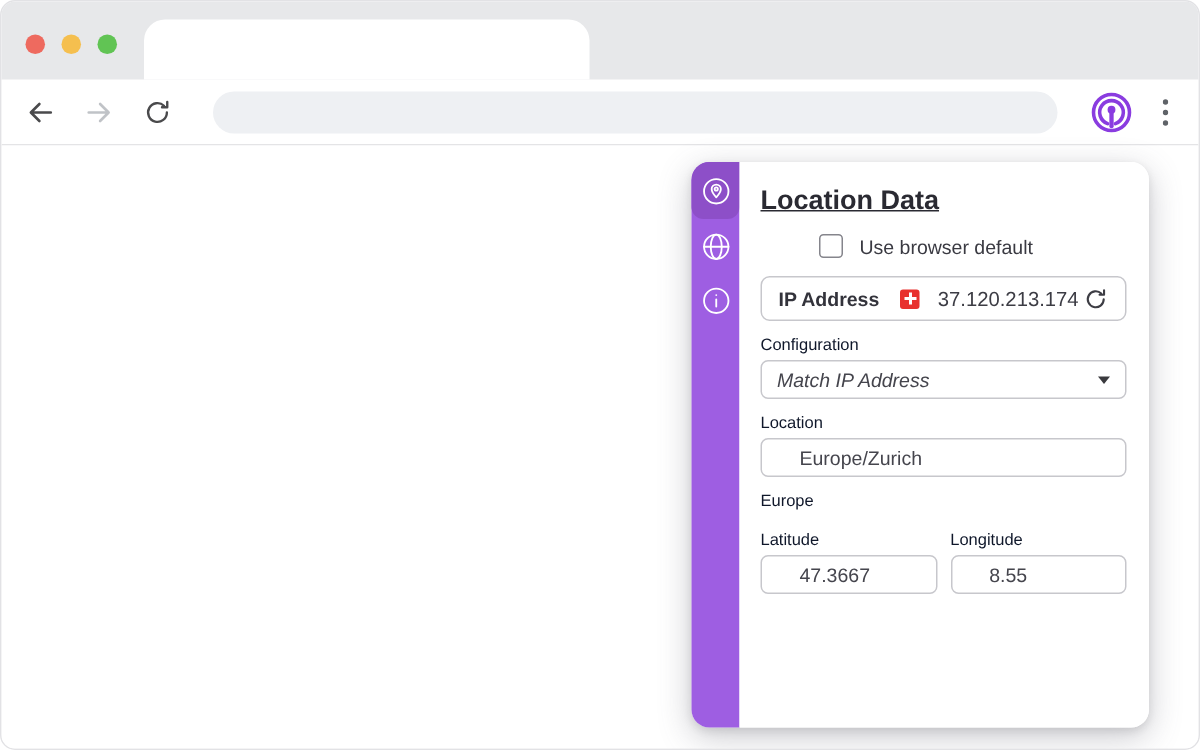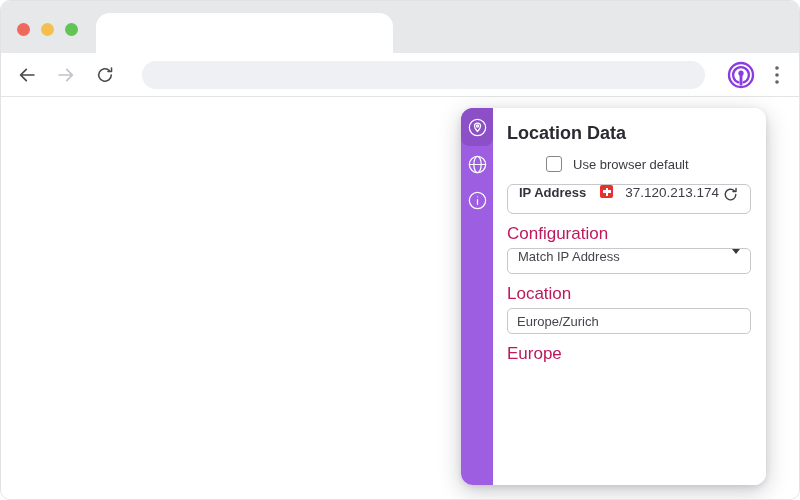--- a/index.html
+++ b/index.html
@@ -37,40 +37,40 @@
   }
   .popup-sidebar{
     width:32px;background:var(--sidebar-purple,#9e5ee2);
     border-radius:12px 0 0 12px;display:flex;flex-direction:column;align-items:stretch;flex:0 0 auto;
   }
   .side-item{height:36px;display:flex;align-items:center;justify-content:center;cursor:pointer;}
   .side-item.active{background:var(--sidebar-active-purple,#8d4fc8);border-radius:12px 0 8px 8px;height:38px;}
   .side-item svg{display:block;}
 
   .popup-main{flex:1;background:#fff;border-radius:0 12px 12px 0;padding:12px 15px 0 14px;overflow:hidden;}
-  .popup-title{font-size:18px;font-weight:600;color:#2a2a32;line-height:22px;margin-top:2px;}
+  .popup-title{font-size:18px;font-weight:600;color:#2a2a32;line-height:22px;margin-top:2px;text-decoration:underline;}
 
   .check-row{display:flex;align-items:center;margin-top:12px;cursor:pointer;padding-left:39px;}
   .checkbox{width:16px;height:16px;border:1.5px solid #85858c;border-radius:3px;background:#fff;flex:0 0 auto;}
   .check-label{font-size:13px;color:#3a3a42;margin-left:11px;}
 
-  .ip-box{margin-top:12px;height:30px;border:1px solid #c7c7cc;border-radius:6px;display:flex;padding:0 11px;background:#fff;}
+  .ip-box{margin-top:12px;height:30px;border:1px solid #c7c7cc;border-radius:6px;display:flex;align-items:center;padding:0 11px;background:#fff;}
   .ip-label{font-size:13px;font-weight:700;color:#33333b;}
   .flag{width:13px;height:13px;background:var(--swiss-flag-red,#e8312e);border-radius:2px;position:relative;margin-left:14px;flex:0 0 auto;}
   .flag::before,.flag::after{content:"";position:absolute;background:#fff;}
   .flag::before{left:5.4px;top:2.6px;width:2.4px;height:8px;}
   .flag::after{left:2.6px;top:5.4px;width:8px;height:2.4px;}
   .ip-value{font-size:13.5px;color:#3c3c44;margin-left:12px;}
   .ip-refresh{margin-left:auto;width:18px;height:18px;}
 
   .group{margin-top:10px;}
-  .group-label{display:block;font-size:17px;color:#be185d;margin-bottom:4px;}
+  .group-label{display:block;font-size:11px;color:#0f172a;margin-bottom:4px;}
   .control{height:26px;border:1px solid #c7c7cc;border-radius:5px;background:#fff;font-size:13px;color:#45454d;}
-  input.control{width:100%;padding:0 9px;outline:none;font-family:"Liberation Sans","DejaVu Sans",sans-serif;}
-  .select{display:flex;align-items:flex-start;padding:0 10px;cursor:pointer;}
+  input.control{width:100%;padding:0 25px;outline:none;font-family:"Liberation Sans","DejaVu Sans",sans-serif;}
+  .select{display:flex;align-items:center;padding:0 10px;cursor:pointer;font-style:italic;}
   .caret{margin-left:auto;width:0;height:0;border-left:4.5px solid transparent;border-right:4.5px solid transparent;border-top:5.5px solid #3a3a3e;}
   .latlong{display:flex;gap:9px;}
   .latlong .group{flex:1;margin-top:10px;}
 </style>
 </head>
 <body>
 
 <div class="window">
 
   <div class="tabstrip">
@@ -178,18 +178,28 @@
 
         <div class="group">
           <span class="group-label">Location</span>
           <input class="control" value="Europe/Zurich" style="">
         </div>
 
         <div class="group">
           <span class="group-label">Europe</span>
         </div>
 
+        <div class="latlong">
+          <div class="group">
+            <span class="group-label">Latitude</span>
+            <input class="control" value="47.3667" style="">
+          </div>
+          <div class="group">
+            <span class="group-label">Longitude</span>
+            <input class="control" value="8.55" style="">
+          </div>
+        </div>
 
       </div>
     </div>
   </div>
 
 </div>
 
 </body></html>

